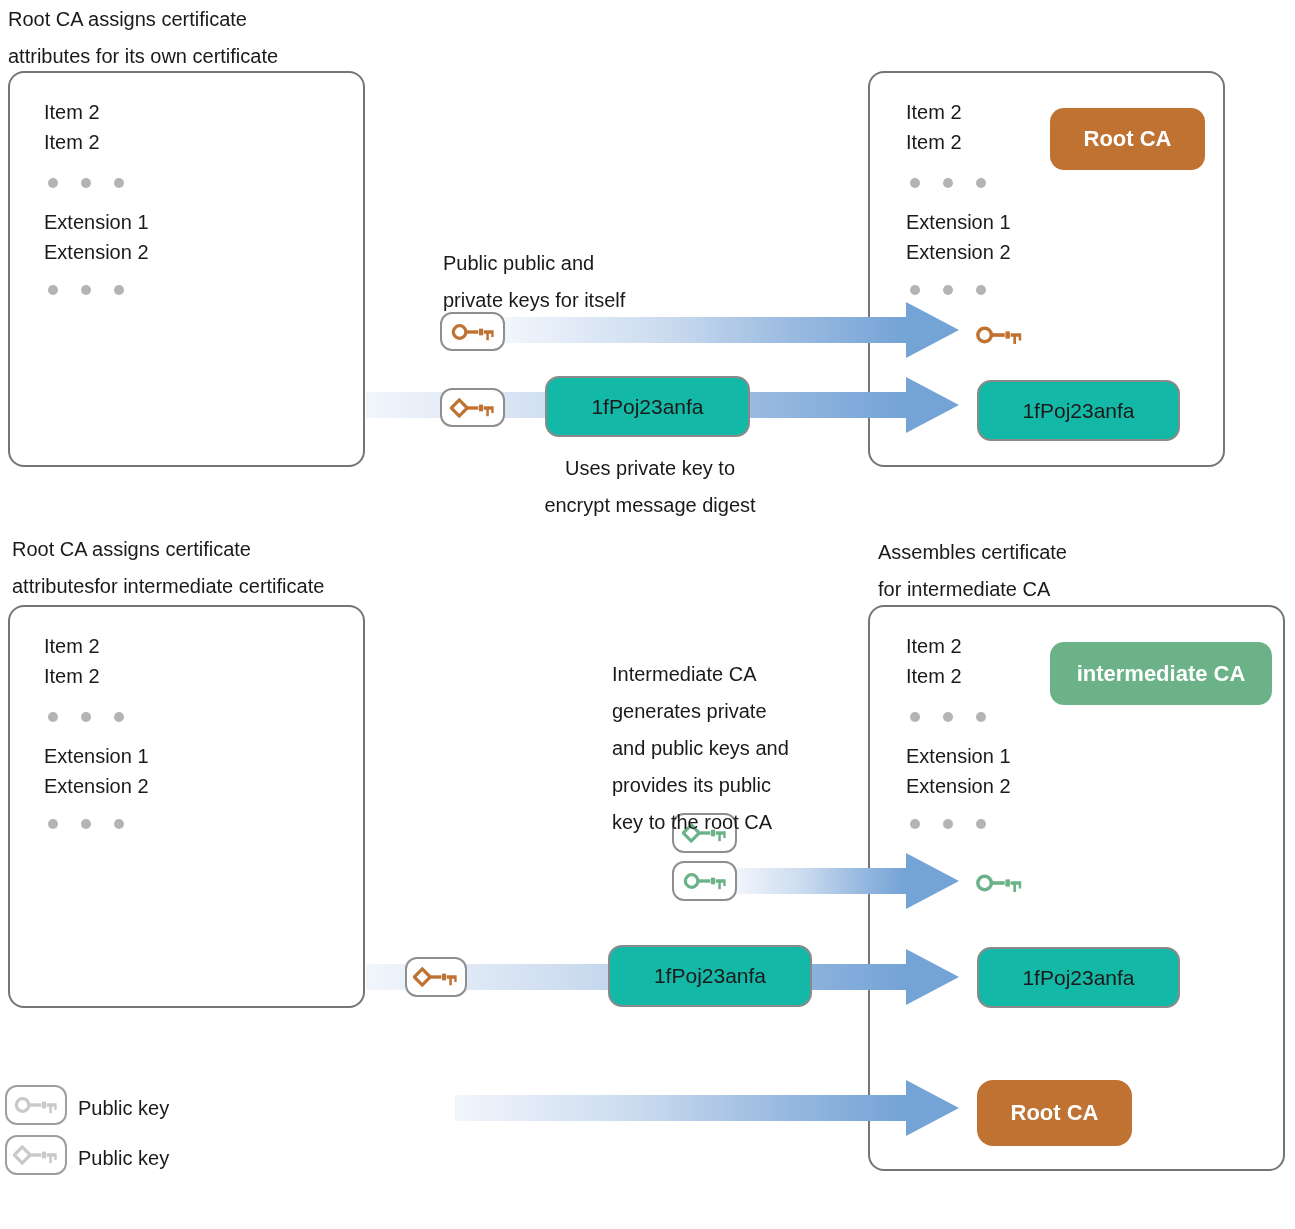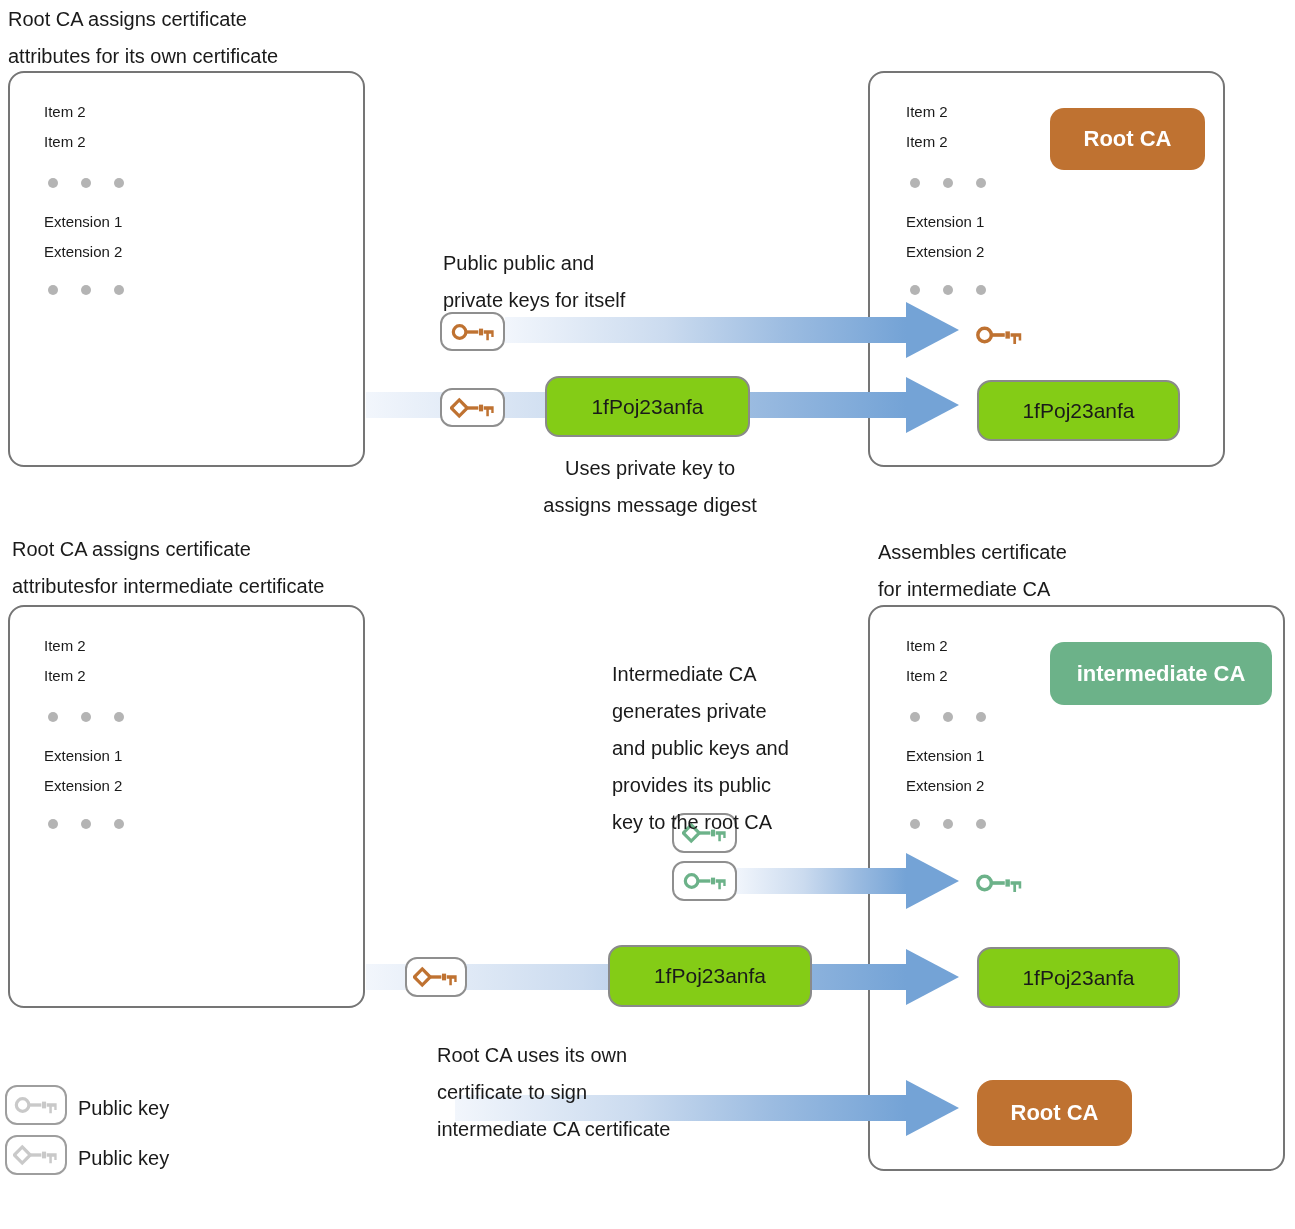--- a/index.html
+++ b/index.html
@@ -15,31 +15,31 @@
     font-family:"Liberation Sans","DejaVu Sans",sans-serif;color:var(--text-color);
     overflow:hidden;
   }
   .abs{position:absolute;}
   .note{font-size:20px;line-height:37px;white-space:pre-line;z-index:3;}
   .center{text-align:center;}
   .cert-box{
     position:absolute;background:#ffffff;border:2.5px solid #757575;border-radius:16px;
     box-sizing:border-box;
   }
-  .cert-text{position:absolute;font-size:15px;line-height:30px;z-index:2;}
+  .cert-text{position:absolute;font-size:20px;line-height:30px;z-index:2;}
   .dots{position:absolute;display:flex;gap:23px;z-index:2;}
   .dots span{width:10px;height:10px;border-radius:50%;background:#b4b4b4;}
   .badge{
     position:absolute;display:flex;align-items:center;justify-content:center;
     color:#ffffff;font-size:22px;font-weight:bold;border-radius:14px;z-index:2;
   }
   .badge.orange{background:var(--root-ca-orange);}
   .badge.green{background:var(--intermediate-ca-green);}
   .sig-box{
-    position:absolute;background:#84cc16;border:2px solid #8a8a8a;border-radius:14px;
+    position:absolute;background:#14b8a6;border:2px solid #8a8a8a;border-radius:14px;
     display:flex;align-items:center;justify-content:center;font-size:21px;z-index:2;
     box-sizing:border-box;
   }
   .key-chip{
     position:absolute;background:#ffffff;border:2px solid #8f8f8f;border-radius:12px;
     display:flex;align-items:center;justify-content:center;z-index:2;box-sizing:border-box;
   }
   .key-chip svg{width:46px;height:26px;}
   .key-glyph{position:absolute;z-index:2;}
   .key-glyph svg{width:50px;height:28px;}
@@ -184,21 +184,21 @@
         <use href="#key-public"></use>
       </svg>
   </div>
   <div class="key-chip" style="left:440px;top:388px;width:65px;height:39px;">
     <svg class="key-orange">
         <use href="#key-private"></use>
       </svg>
   </div>
   <div class="sig-box" style="left:545px;top:376px;width:205px;height:61px;">1fPoj23anfa</div>
   <div class="abs note center" style="left:535px;top:450px;width:230px;">Uses private key to
-assigns message digest</div>
+encrypt message digest</div>
 
   <div class="abs note" style="left:612px;top:656px;">Intermediate CA
 generates private
 and public keys and
 provides its public
 key to the root CA</div>
   <div class="key-chip" style="left:672px;top:813px;width:65px;height:40px;">
     <svg class="key-green">
         <use href="#key-private"></use>
       </svg>
@@ -207,23 +207,20 @@
     <svg class="key-green">
         <use href="#key-public"></use>
       </svg>
   </div>
   <div class="key-chip" style="left:405px;top:957px;width:62px;height:40px;">
     <svg class="key-orange">
         <use href="#key-private"></use>
       </svg>
   </div>
   <div class="sig-box" style="left:608px;top:945px;width:204px;height:62px;">1fPoj23anfa</div>
-  <div class="abs note" style="left:437px;top:1037px;">Root CA uses its own
-certificate to sign
-intermediate CA certificate</div>
 
   <div class="key-chip" style="left:5px;top:1085px;width:62px;height:40px;border-color:#9e9e9e;">
     <svg class="key-gray">
         <use href="#key-public"></use>
       </svg>
   </div>
   <div class="abs note" style="left:78px;top:1090px;">Public key</div>
   <div class="key-chip" style="left:5px;top:1135px;width:62px;height:40px;border-color:#9e9e9e;">
     <svg class="key-gray">
         <use href="#key-private"></use>

